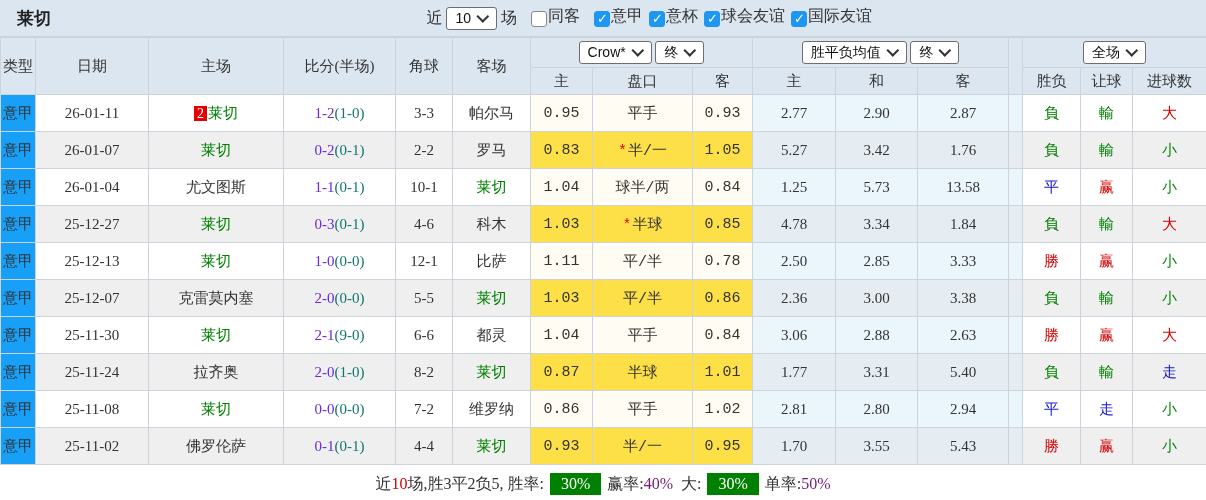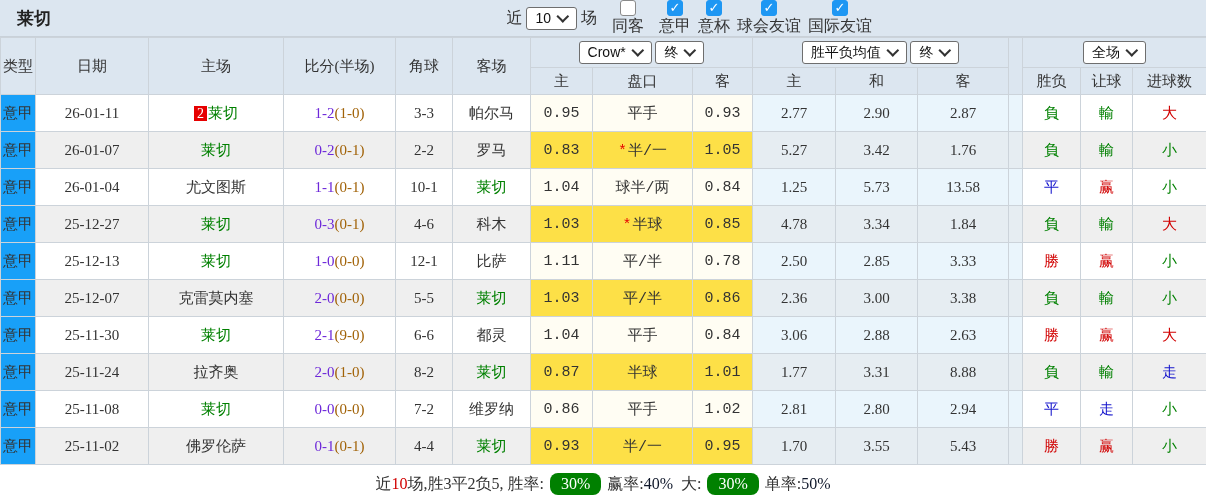--- a/index.html
+++ b/index.html
@@ -9,21 +9,21 @@
   .topbar{height:37px;background:#dce6f0;display:flex;align-items:center;box-sizing:border-box;
           border-bottom:1px solid #c9d1d9;}
   .title{font-weight:bold;font-size:17px;color:#222;padding-left:17px;}
   .filters{margin-left:auto;margin-right:334px;display:flex;align-items:center;font-size:16px;gap:4px;white-space:nowrap;}
   
   .sel{display:inline-flex;align-items:center;gap:8px;background:#fff;border:1px solid #6e6e6e;border-radius:3px;
        padding:2px 8px;font-family:"Liberation Sans","DejaVu Sans",sans-serif;font-size:14px;line-height:17px;color:#111;cursor:default;}
   .chev{width:7px;height:7px;border-left:2px solid #333;border-bottom:2px solid #333;
         transform:rotate(-45deg) translate(1px,-2px);display:inline-block;}
   
-  .cbwrap{display:inline-flex;align-items:center;margin-left:6px;flex-direction:column;}
+  .cbwrap{display:inline-flex;align-items:flex-end;margin-left:6px;}
   .cb{width:16px;height:16px;border:1px solid #8a8a8a;border-radius:3px;background:#fff;display:inline-block;
       position:relative;box-sizing:border-box;}
   .cb.checked{background:#1e97f3;border-color:#1e97f3;}
   .cb.checked::after{content:"\2713";color:#fff;font-size:13px;font-weight:bold;position:absolute;left:2px;top:-1px;
       font-family:"DejaVu Sans",sans-serif;}
   .cblabel{font-size:16px;margin-left:1px;}
   .cbwrap.first{margin-left:10px;margin-right:8px;}
   
   table{border-collapse:collapse;table-layout:fixed;width:1206px;}
   th,td{border:1px solid #ccd3da;text-align:center;padding:0;overflow:hidden;white-space:nowrap;}
@@ -32,30 +32,30 @@
   thead tr.r2 th{height:26px;}
   tbody td{height:36px;font-size:15px;background:#fff;}
   tbody tr.even td{background:#efefef;}
   td.league{background:#18a0f8 !important;color:#333;}
   td.odds{background:#fffdf3;font-family:Liberation Mono, monospace;}
   td.avg{background:#eaf5fc;}
   tbody tr.even td.odds{background:#fde047;}
   tbody tr.even td.avg{background:#e6edf2;}
   .team-focus{color:#008000;}
   .score{color:#6d28d9;}
-  .half{color:#a16207;}
+  .half{color:#0f766e;}
   .star{color:#e60000;margin-right:1px;}
   .badge2{background:#e60000;color:#fff;padding:0 3px;margin-right:1px;font-size:14px;}
   .c-green{color:#008000;}
   .c-red{color:#d10000;}
   .c-blue{color:#1414cc;}
   
   .summary{height:38px;display:flex;align-items:center;justify-content:center;font-size:16px;color:#333;}
-  .summary .badge{background:#008000;color:#fff;padding:2px 11px;margin:0 6px;border-radius:8px;}
-  .summary .v-blue{color:#0f172a;}
+  .summary .badge{background:#008000;color:#fff;padding:2px 11px;margin:0 6px;}
+  .summary .v-blue{color:#701a75;}
   .summary .lbl{margin-left:8px;}
 </style>
 </head>
 <body>
 
 <div class="app">
 
   <div class="topbar">
     <span class="title">莱切</span>
     <span class="filters">
@@ -285,21 +285,21 @@
           <td>25-11-24</td>
           <td><span class="">拉齐奥</span></td>
           <td><span class="score">2-0</span><span class="half">(1-0)</span></td>
           <td>8-2</td>
           <td><span class="team-focus">莱切</span></td>
           <td class="odds">0.87</td>
           <td class="odds">半球</td>
           <td class="odds">1.01</td>
           <td class="avg">1.77</td>
           <td class="avg">3.31</td>
-          <td class="avg">8.88</td>
+          <td class="avg">5.40</td>
           <td class="avg"></td>
           <td><span class="c-green">負</span></td>
           <td><span class="c-green">輸</span></td>
           <td><span class="c-blue">走</span></td>
         </tr>
         <tr class="odd">
           <td class="league">意甲</td>
           <td>25-11-08</td>
           <td><span class="team-focus">莱切</span></td>
           <td><span class="score">0-0</span><span class="half">(0-0)</span></td>

